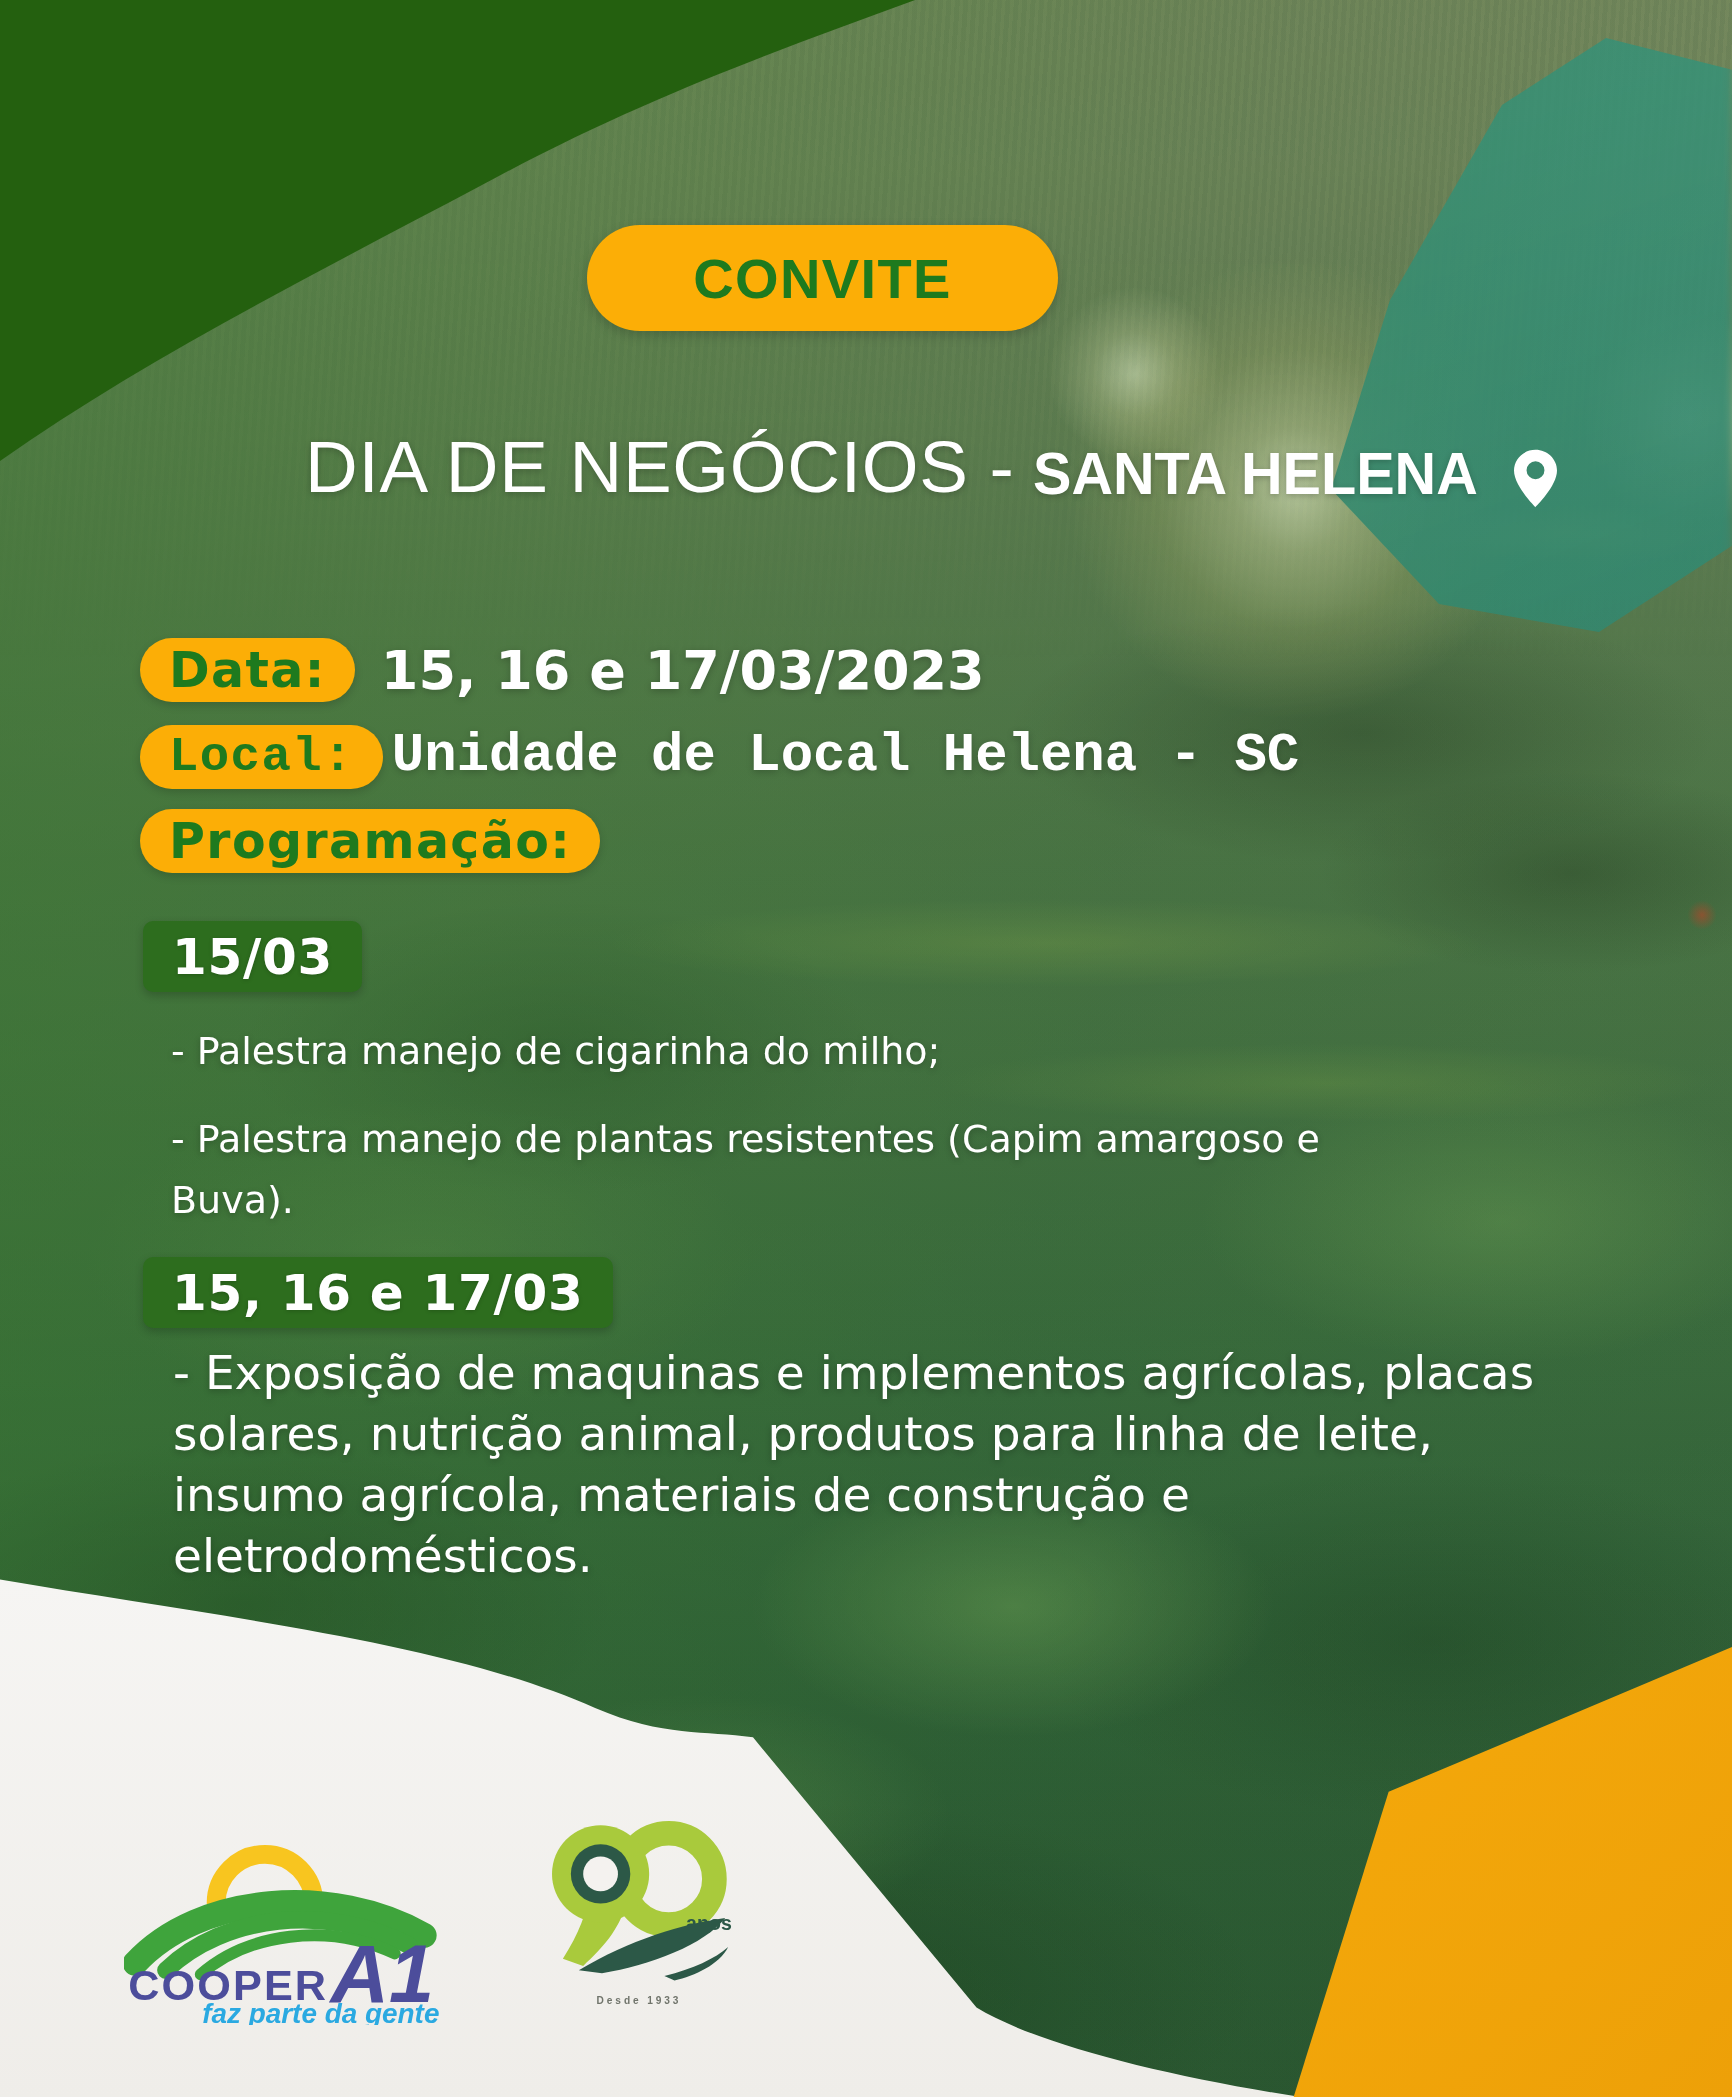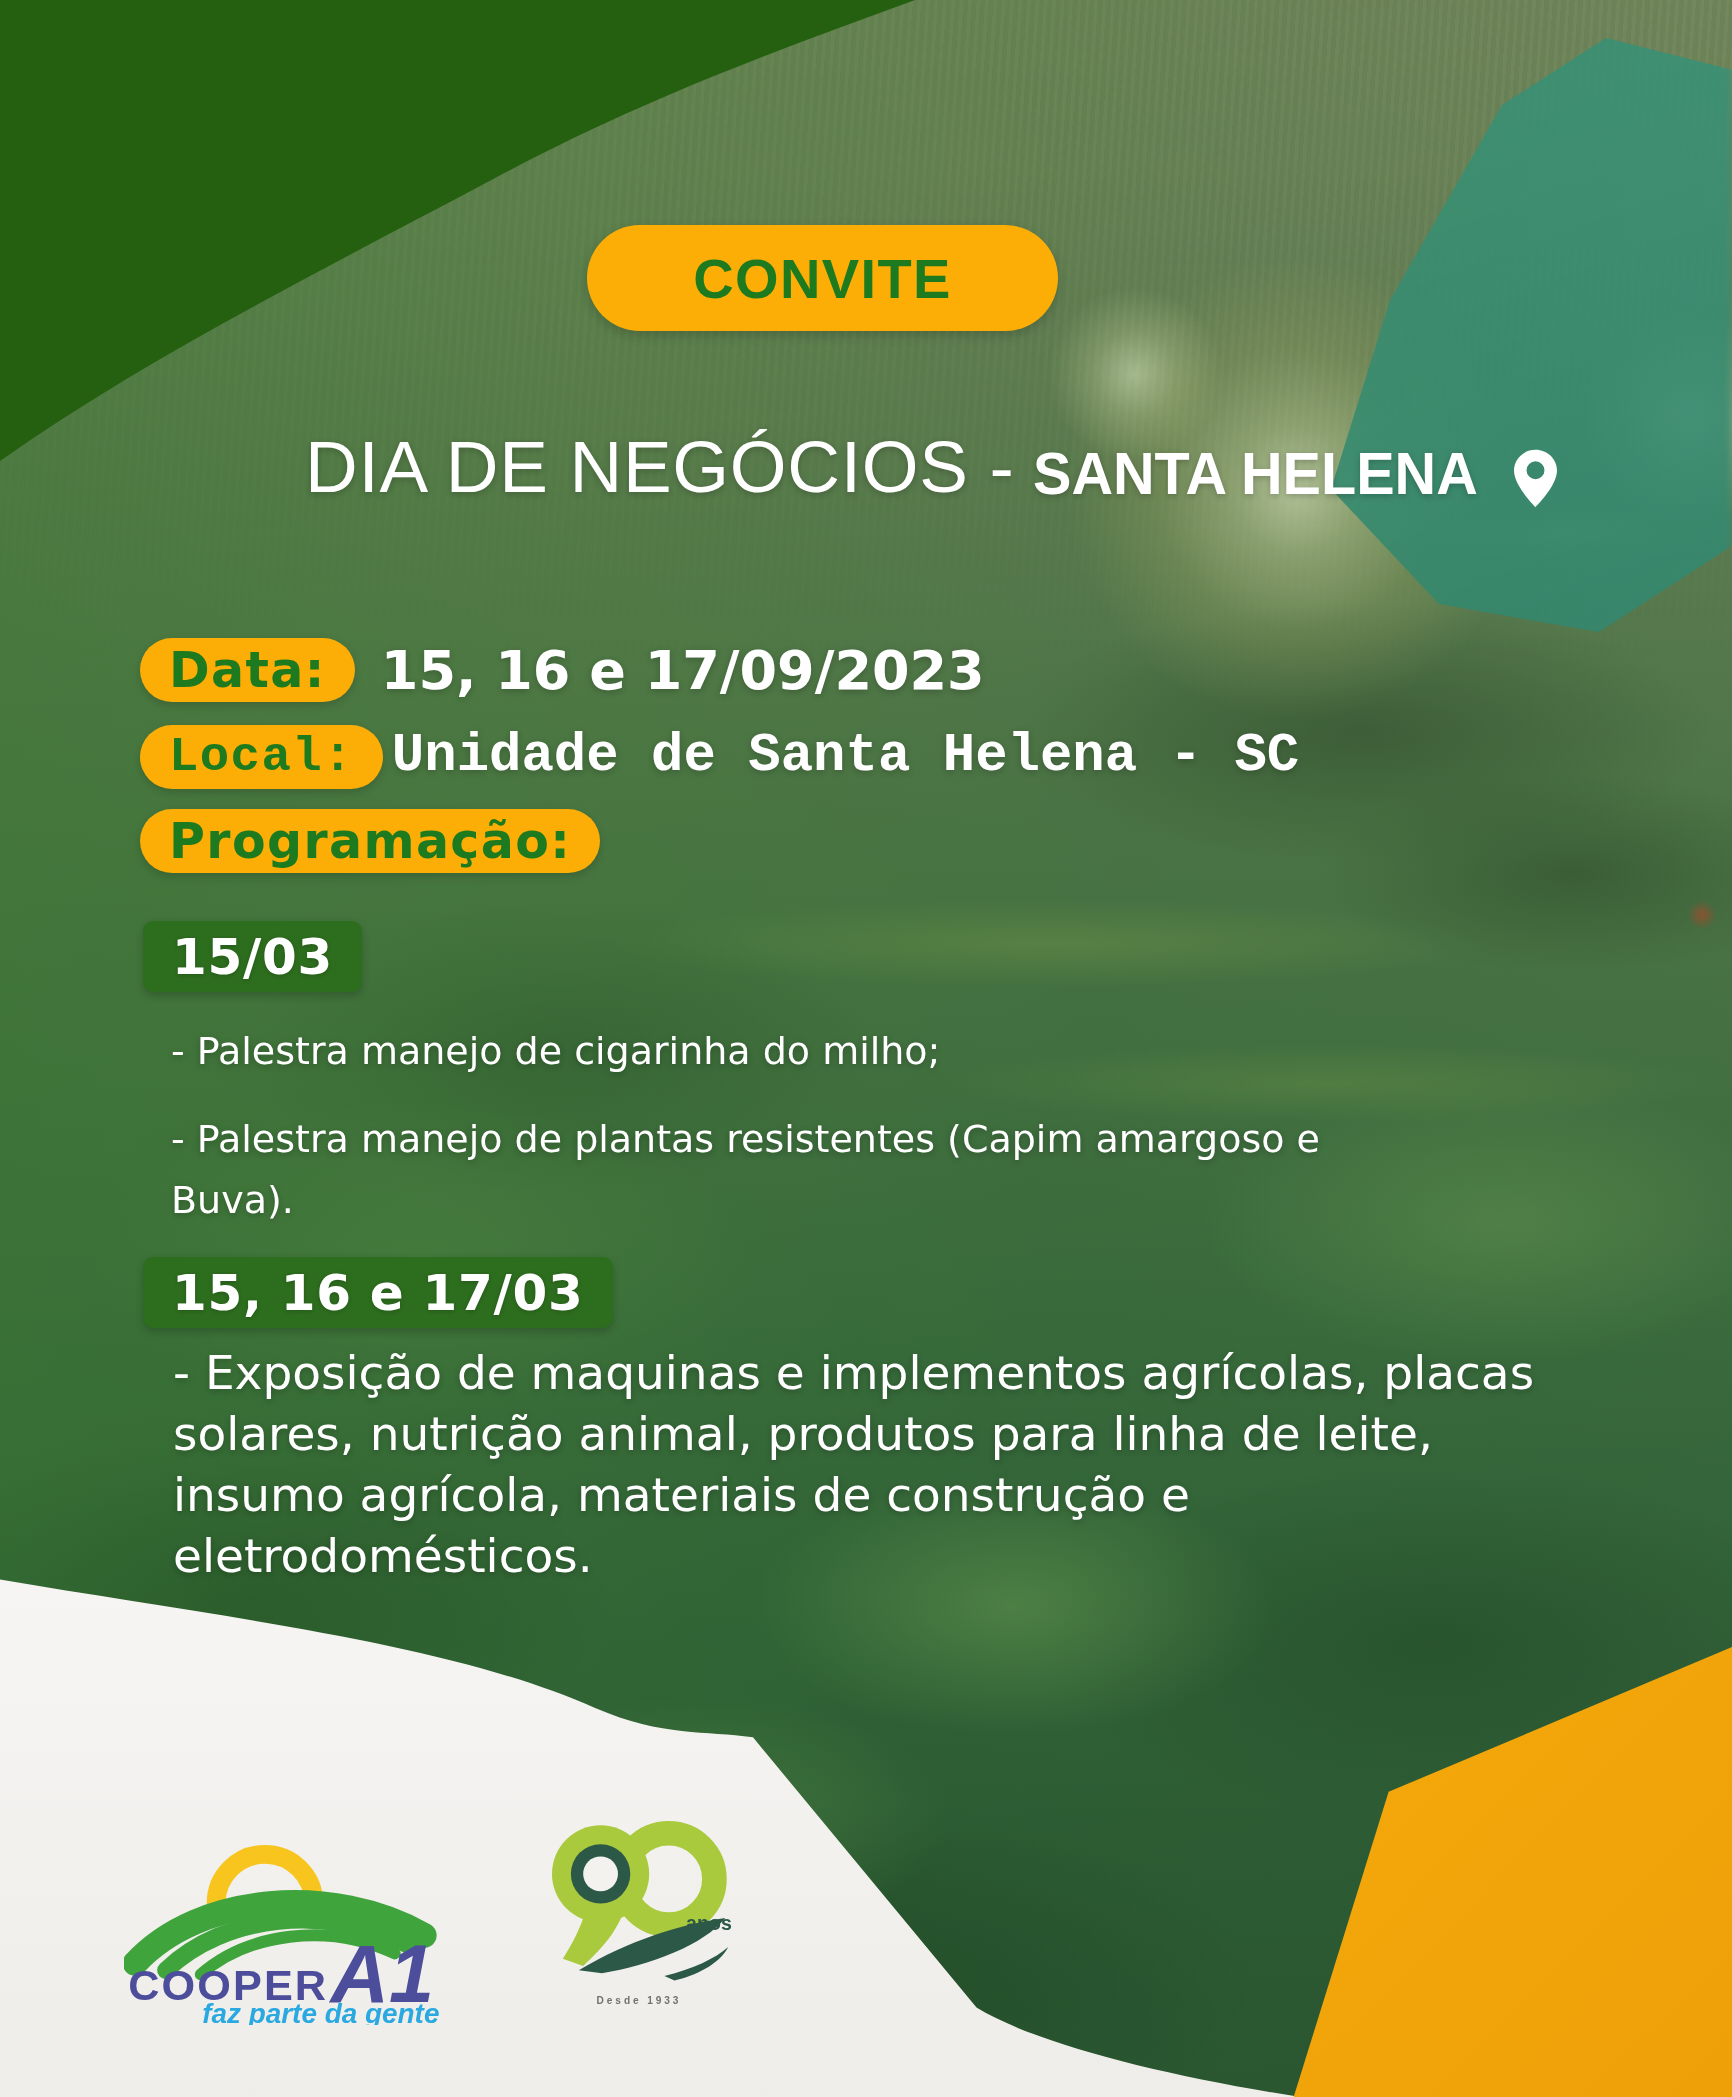--- a/index.html
+++ b/index.html
@@ -126,26 +126,26 @@
     <div class="abs title-row">
       <span class="title-main">DIA DE NEGÓCIOS -</span>
       <span class="title-loc">SANTA HELENA</span>
       <svg class="pin" viewBox="0 0 24 32">
         <path d="M12 0C5.4 0 0 5.2 0 11.6 0 20.3 12 32 12 32s12-11.7 12-20.4C24 5.2 18.6 0 12 0zm0 16.4a5 5 0 1 1 0-10 5 5 0 0 1 0 10z" fill="#ffffff"></path>
       </svg>
     </div>
 
     <div class="abs" style="left:140px;top:638px;display:flex;align-items:center;gap:26px;">
       <span class="pill">Data:</span>
-      <span class="row-value">15, 16 e 17/09/2023</span>
+      <span class="row-value">15, 16 e 17/03/2023</span>
     </div>
 
     <div class="abs" style="left:140px;top:725px;display:flex;align-items:flex-start;gap:9px;font-family:Liberation Mono, monospace;">
       <span class="pill">Local:</span>
-      <span class="row-value">Unidade de Santa Helena - SC</span>
+      <span class="row-value">Unidade de Local Helena - SC</span>
     </div>
 
     <div class="abs" style="left:140px;top:809px;">
       <span class="pill">Programação:</span>
     </div>
 
     <div class="abs" style="left:143px;top:921px;">
       <span class="date-badge">15/03</span>
     </div>
     <div class="abs body-text" style="left:171px;top:1021px;width:1432px;">- Palestra manejo de cigarinha do milho;</div>

